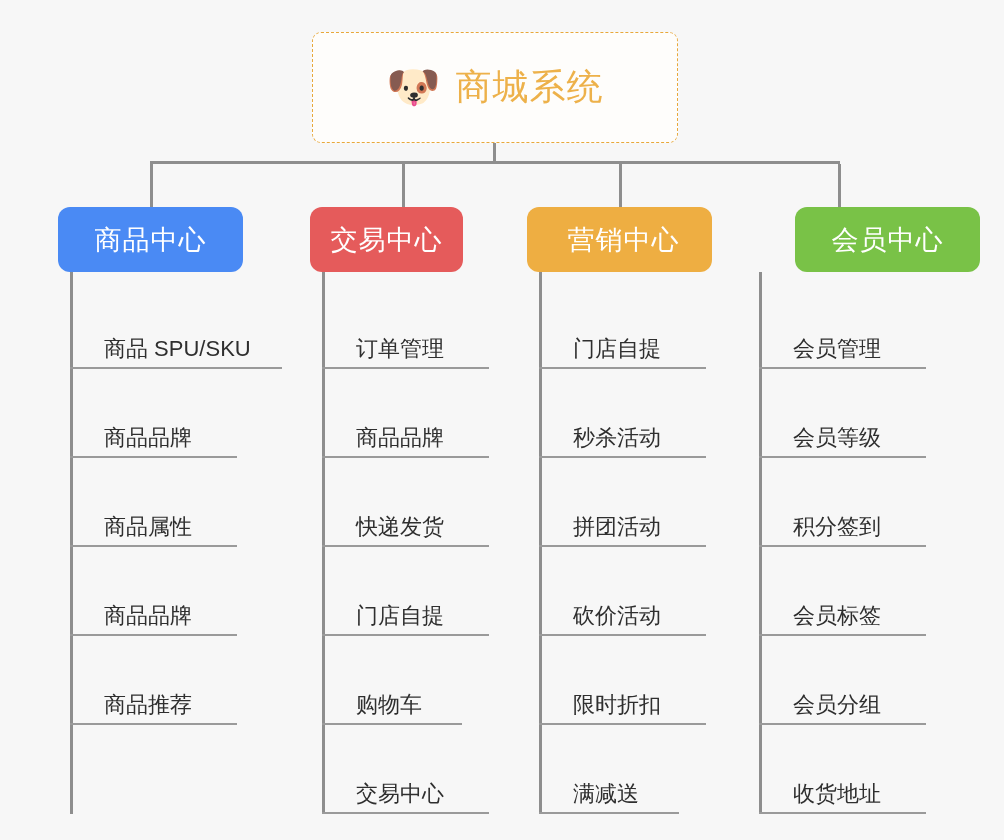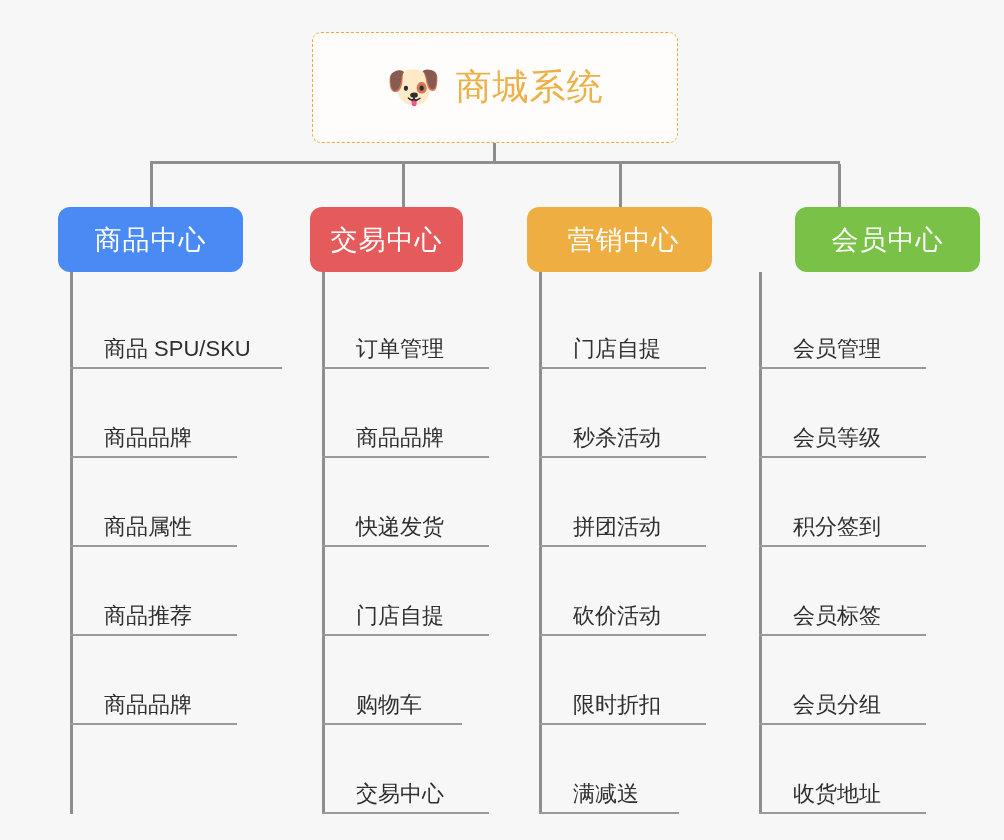--- a/index.html
+++ b/index.html
@@ -159,25 +159,25 @@
       </div>
       <div class="leaf-item w-lg">
         <span class="leaf-label">商品品牌</span>
         <span class="leaf-underline"></span>
       </div>
       <div class="leaf-item w-lg">
         <span class="leaf-label">商品属性</span>
         <span class="leaf-underline"></span>
       </div>
       <div class="leaf-item w-lg">
+        <span class="leaf-label">商品品牌</span>
+        <span class="leaf-underline"></span>
+      </div>
+      <div class="leaf-item w-lg">
         <span class="leaf-label">商品推荐</span>
-        <span class="leaf-underline"></span>
-      </div>
-      <div class="leaf-item w-lg">
-        <span class="leaf-label">商品品牌</span>
         <span class="leaf-underline"></span>
       </div>
     </div>
   </div>
 
   <div class="column col-2">
     <div class="cat-box" style="background: rgb(229, 91, 91);">
       <span>交易中心</span>
     </div>
     <div class="leaf-list">

